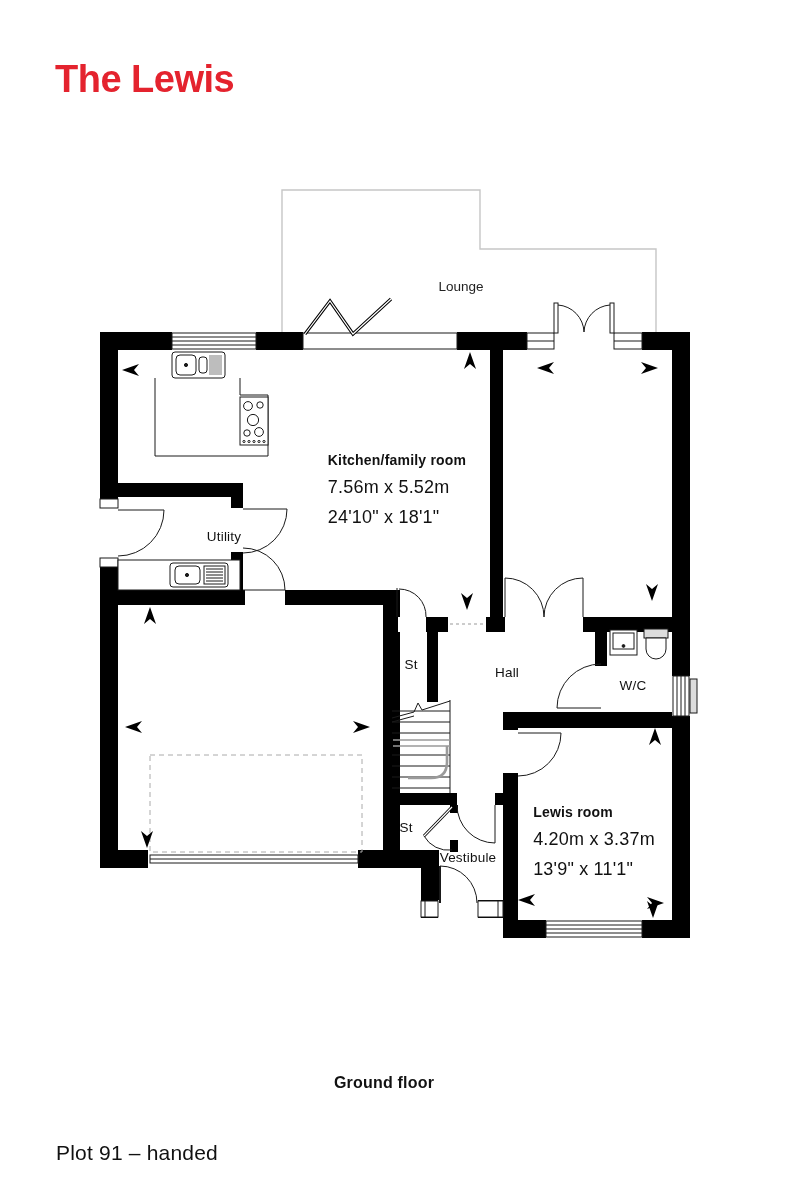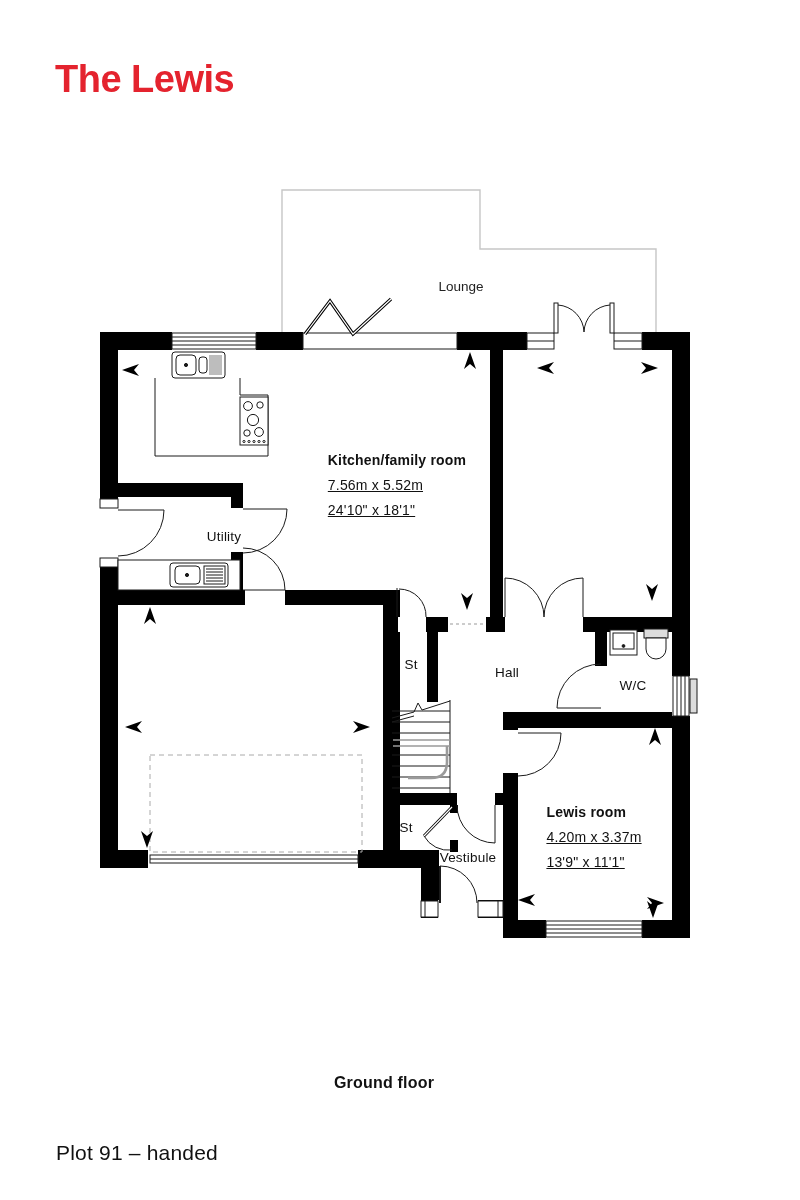--- a/index.html
+++ b/index.html
@@ -3,21 +3,21 @@
 <meta charset="utf-8">
 <style>
   html,body{margin:0;padding:0;background:#ffffff;}
   body{width:800px;height:1200px;position:relative;font-family:"Liberation Sans","DejaVu Sans",sans-serif;color:#111;}
   .stage{position:absolute;inset:0;width:732px;height:1200px;}
   svg{position:absolute;left:0;top:0;}
   .page-title{position:absolute;left:55px;top:58px;font-size:38px;font-weight:800;letter-spacing:-0.5px;}
   .label{position:absolute;transform:translate(-50%,-50%);text-align:center;white-space:nowrap;}
   .room-block{position:absolute;transform:translate(-50%,0);text-align:left;white-space:nowrap;}
   .room-name{font-size:14px;font-weight:700;letter-spacing:.2px;}
-  .room-dim{font-size:14px;margin-top:9px;letter-spacing:.2px;text-decoration:underline;}
+  .room-dim{font-size:18px;margin-top:9px;letter-spacing:.2px;}
   .small-label{font-size:13.5px;letter-spacing:.2px;color:#111;}
   .patio-label{font-size:13.5px;color:#222;}
   .floor-caption{position:absolute;left:384px;top:1083px;transform:translate(-50%,-50%);font-size:16px;font-weight:600;letter-spacing:.2px;}
   .plot-caption{position:absolute;left:56px;top:1141px;font-size:21px;letter-spacing:.2px;}
 </style>
 </head>
 <body>
 
 <div class="stage">
 

